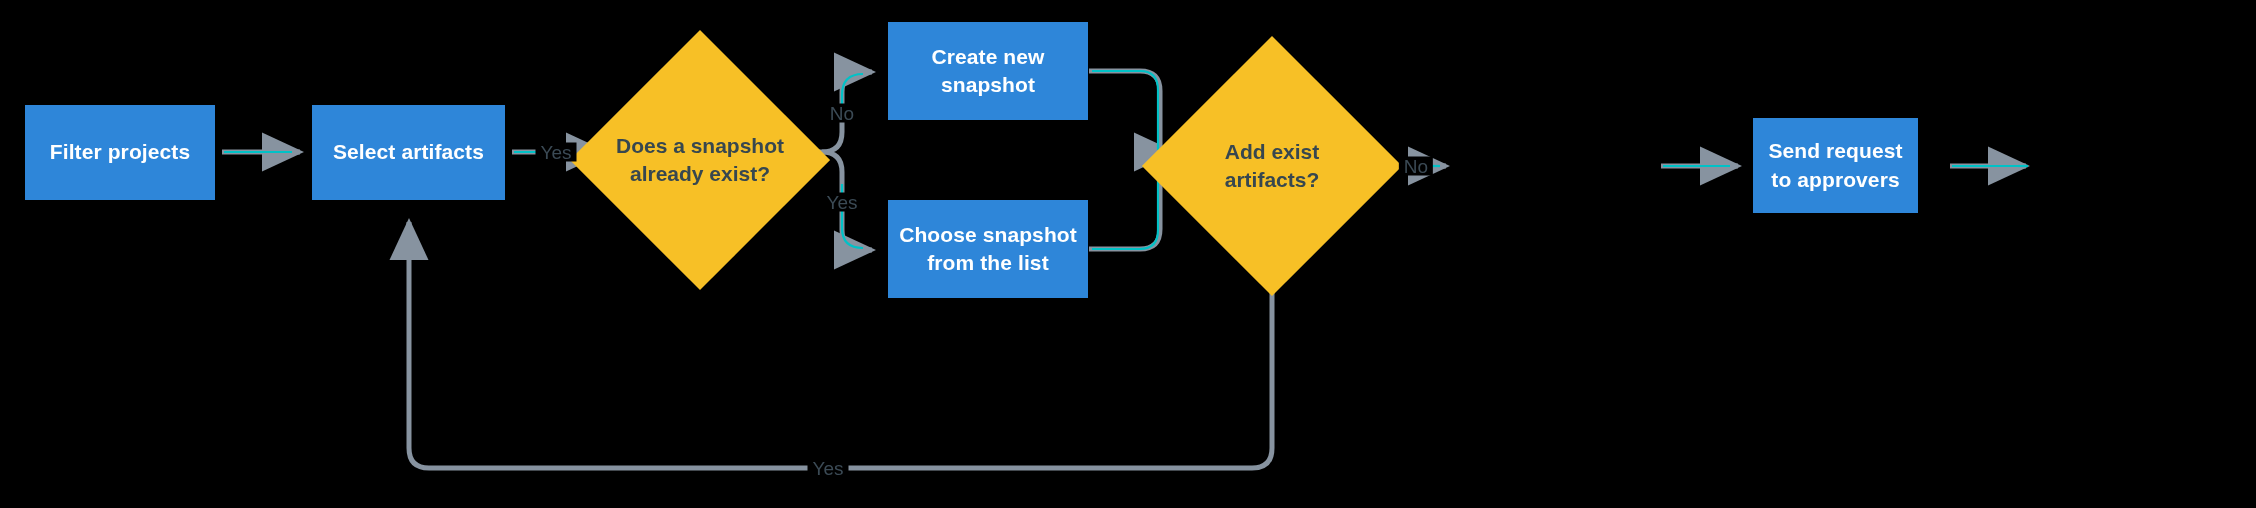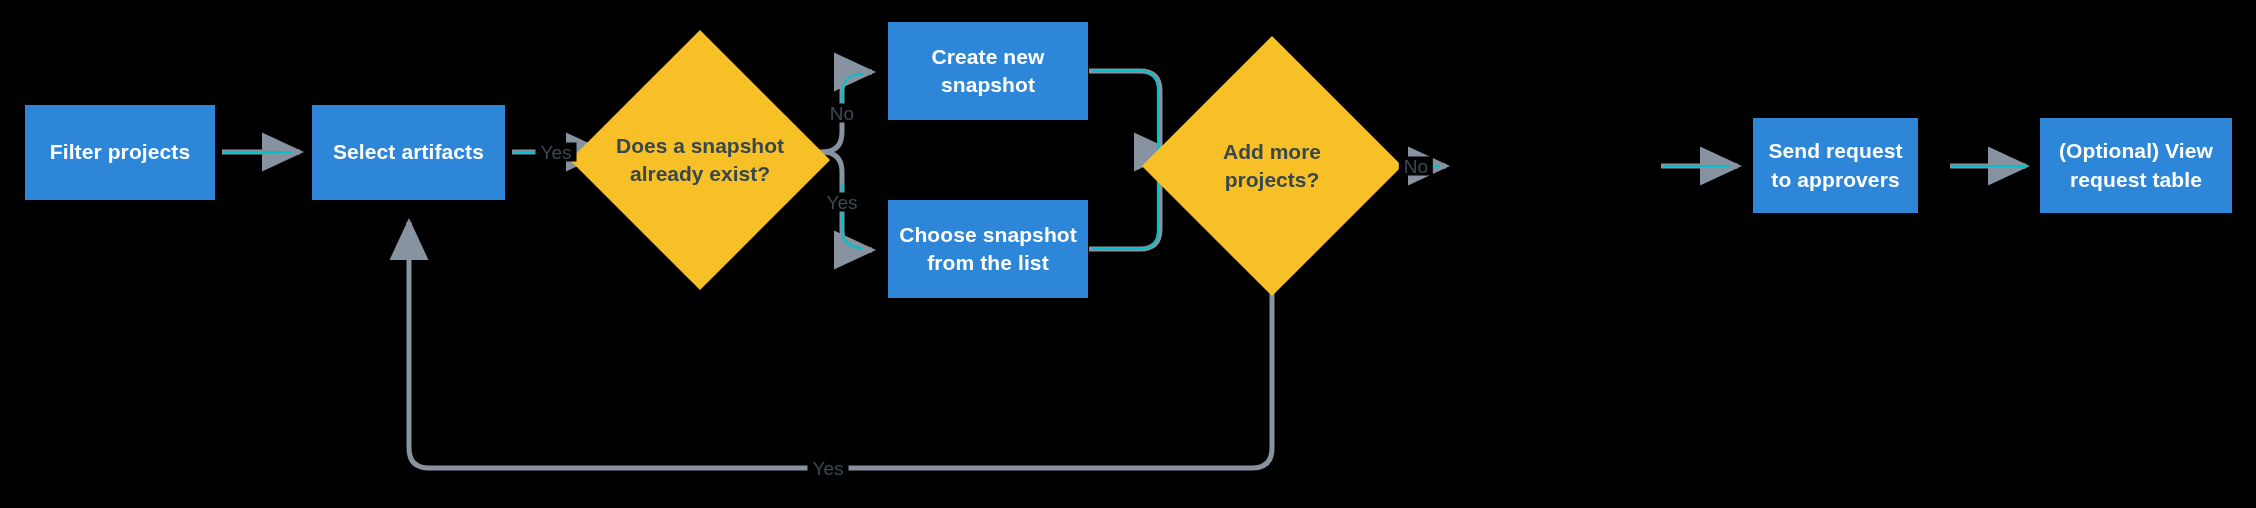--- a/index.html
+++ b/index.html
@@ -143,31 +143,28 @@
   <div class="node process" style="left:888px; top:200px; width:200px; height:98px;">
     <span>Choose snapshot from the list</span>
   </div>
 
   <div class="node process" style="left:888px; top:22px; width:200px; height:98px;">
     <span>Create new snapshot</span>
   </div>
 
   <div class="node decision" style="left:1180px; top:74px; width:184px; height:184px;">
     <span class="diamond-shape"></span>
-    <span class="diamond-label">Add more projects?</span>
+    <span class="diamond-label">Add exist artifacts?</span>
   </div>
 
 
   <div class="node process" style="left:1753px; top:118px; width:165px; height:95px;">
     <span>Send request to approvers</span>
   </div>
 
-  <div class="node process" style="left:2040px; top:118px; width:192px; height:95px;">
-    <span>(Optional) View request table</span>
-  </div>
 
   <span class="edge-label" style="left:556px; top:152px;">Yes</span>
 
   <span class="edge-label" style="left:842px; top:113px;">No</span>
 
   <span class="edge-label" style="left:842px; top:202px;">Yes</span>
 
   <span class="edge-label" style="left:1416px; top:166px;">No</span>
 
   <span class="edge-label" style="left:828px; top:468px;">Yes</span>

